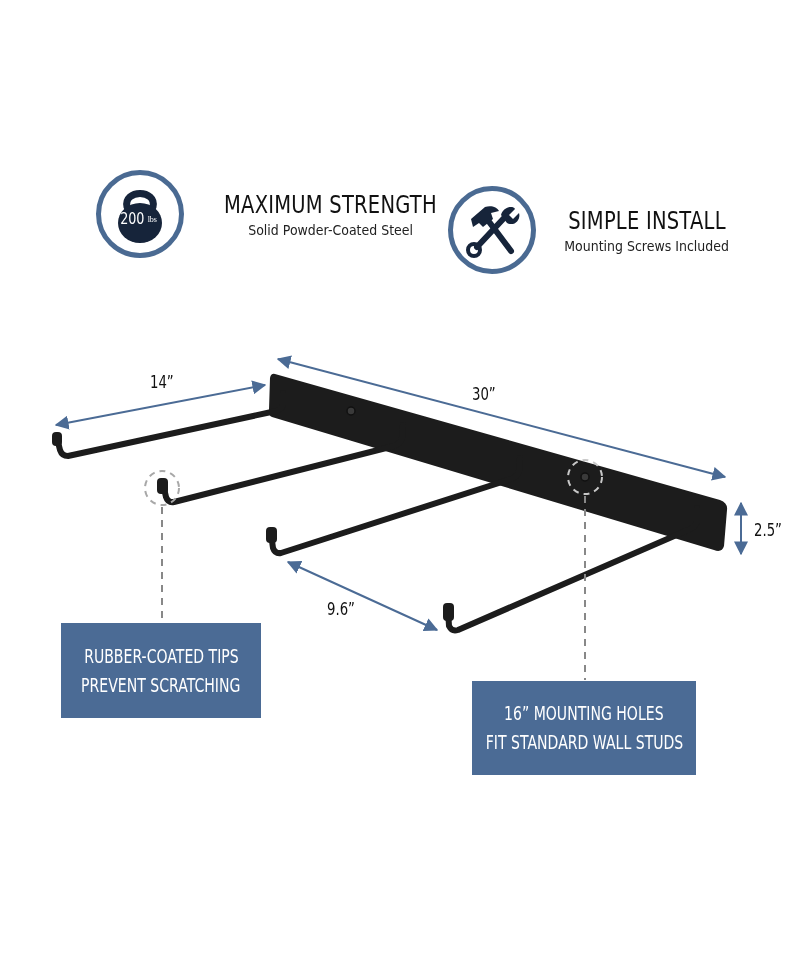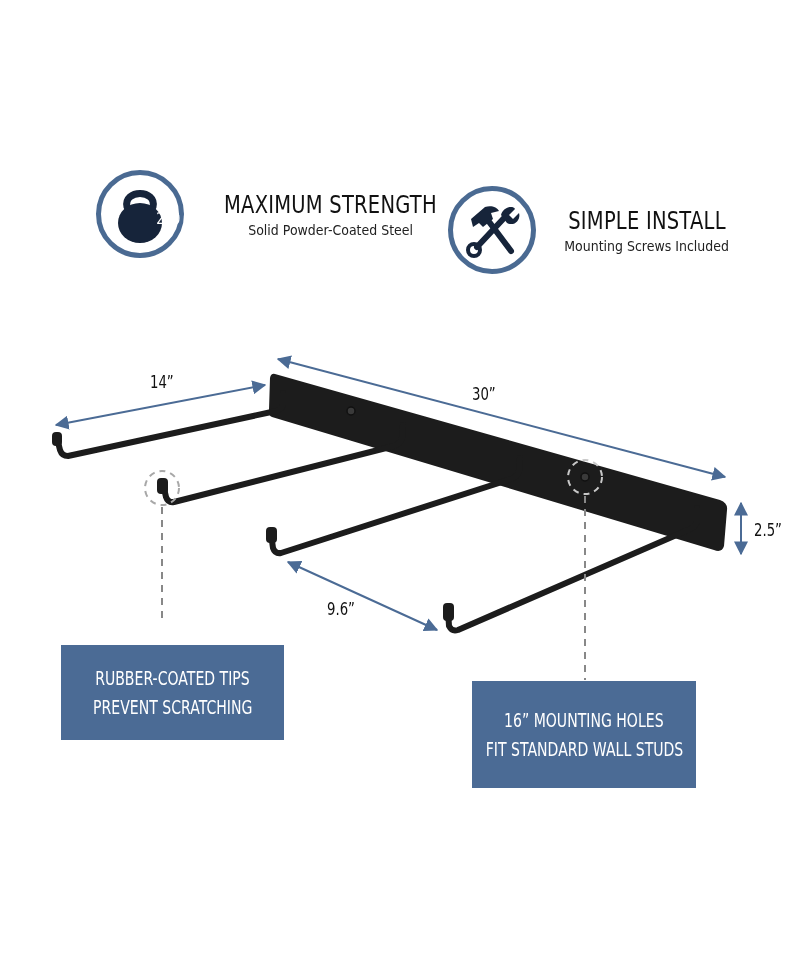--- a/index.html
+++ b/index.html
@@ -26,21 +26,21 @@
 </head>
 <body>
 
 <div class="feature" style="left:96px; top:170px;">
   <div class="badge">
     <svg width="66" height="66" viewBox="0 0 66 66">
       <path d="M20 26 C16 8, 50 8, 46 26" fill="none" stroke="#16243a" stroke-width="7" stroke-linecap="round"></path>
       <ellipse cx="33" cy="42" rx="22" ry="20" fill="#16243a"></ellipse>
     </svg>
   </div>
-  <div style="position:absolute; left:22px; top:40px; color:#fff; font-family:'DejaVu Sans',sans-serif; display:flex; align-items:flex-start;margin-left:36px;">
+  <div style="position:absolute; left:22px; top:40px; color:#fff; font-family:'DejaVu Sans',sans-serif; display:flex; align-items:center;">
     <span style="font-size:15px; transform:scaleX(0.85); display:inline-block;">200</span>
     <span style="font-size:8px; margin-left:1px;font-family:Liberation Serif, serif;">lbs</span>
   </div>
   <div class="feat-text">
     <div class="feat-title">MAXIMUM STRENGTH</div>
     <div class="feat-sub">Solid Powder-Coated Steel</div>
   </div>
 </div>
 
 <div class="feature" style="left:448px; top:186px;">
@@ -103,20 +103,20 @@
 
   <line x1="162" y1="507" x2="162" y2="620" stroke="#888" stroke-width="2" stroke-dasharray="7 6"></line>
   <line x1="585" y1="496" x2="585" y2="680" stroke="#888" stroke-width="2" stroke-dasharray="7 6"></line>
 </svg>
 
 <div class="dim-label" style="left:150px; top:372px;">14”</div>
 <div class="dim-label" style="left:472px; top:384px;">30”</div>
 <div class="dim-label" style="left:754px; top:520px;">2.5”</div>
 <div class="dim-label" style="left:327px; top:599px;">9.6”</div>
 
-<div class="callout" style="left:61px; top:645px; width:223px; height:95px;">
+<div class="callout" style="left:61px; top:623px; width:200px; height:95px;">
   <span>RUBBER-COATED TIPS</span>
   <span>PREVENT SCRATCHING</span>
 </div>
-<div class="callout" style="left:472px; top:681px; width:224px; height:107px;">
+<div class="callout" style="left:472px; top:681px; width:224px; height:94px;">
   <span>16” MOUNTING HOLES</span>
   <span>FIT STANDARD WALL STUDS</span>
 </div>
 
 </body></html>

